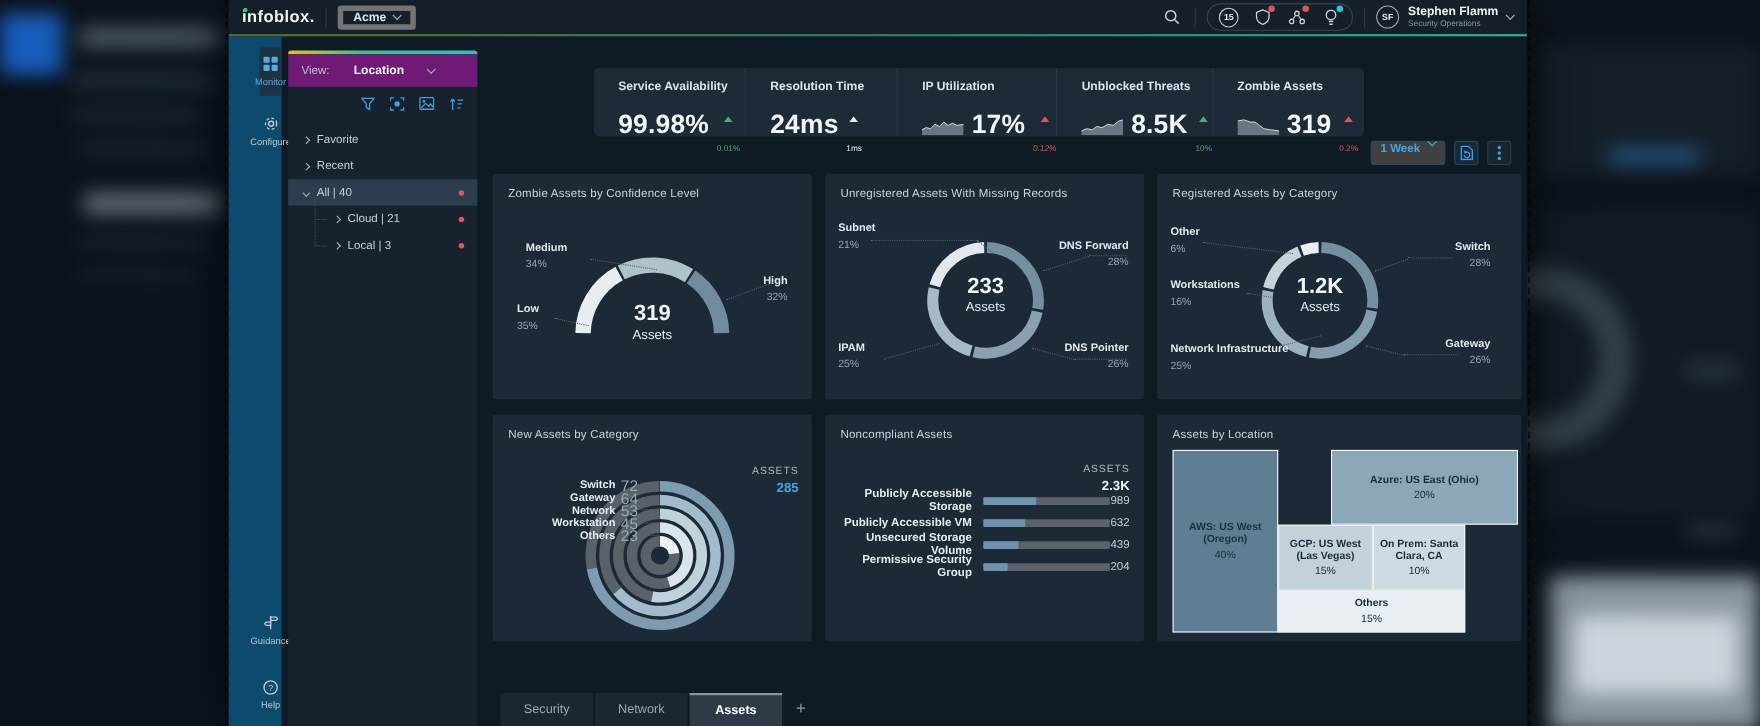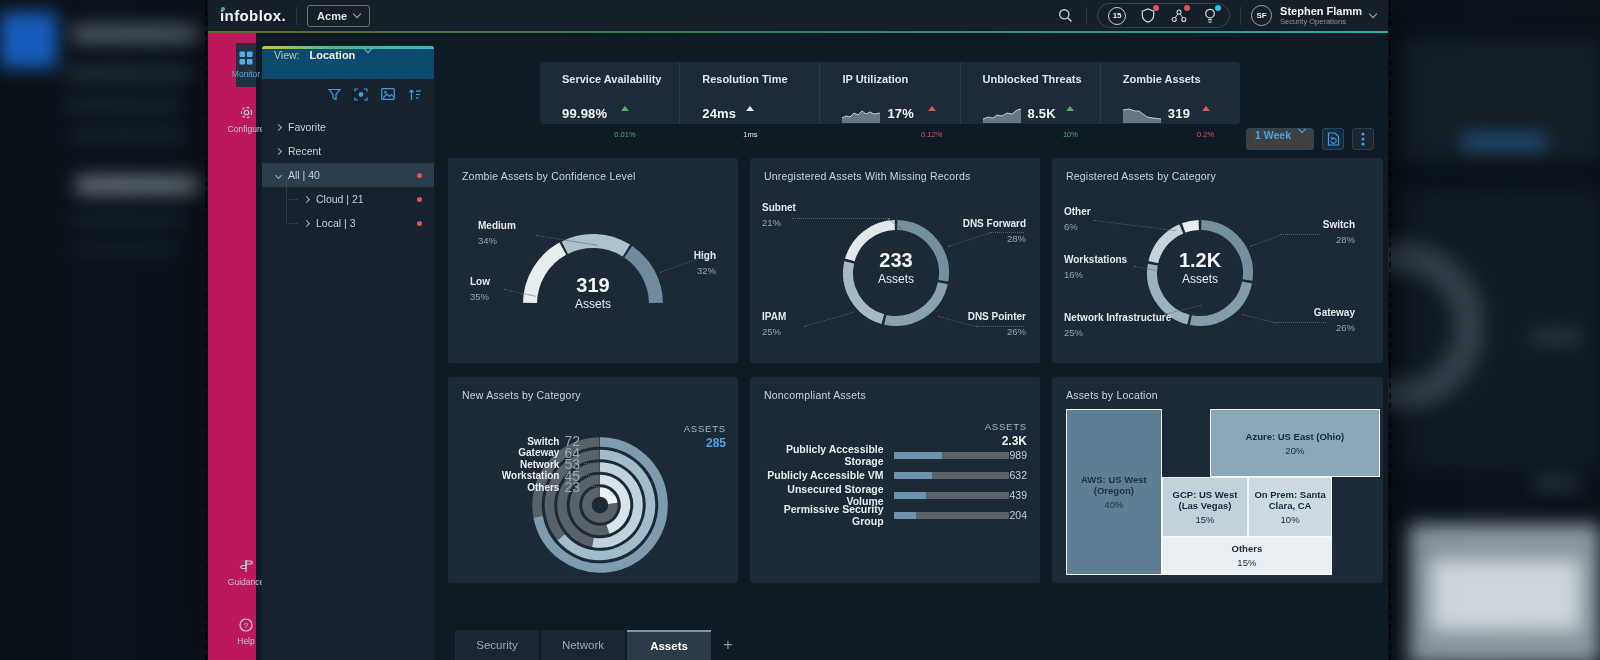--- a/index.html
+++ b/index.html
@@ -16,52 +16,52 @@
   .app::before { left:-3px; } .app::after { right:-3px; }
 
   
   .topbar { position:absolute; left:0; top:0; width:100%; height:33px; background:#141f29;
             display:flex; align-items:center; padding:0 12px; gap:10px;
             border-bottom:2px solid; border-image:linear-gradient(90deg,#5d6b24,#2c7d57 45%,#23b3a4) 1; }
   .logo { position:relative; color:#f2f5f7; font-size:15px; font-weight:bold; letter-spacing:.4px; }
   .logo .tittle { position:absolute; left:1px; top:0px; width:4px; height:4px; border-radius:50%; background:#35c48f; }
   .vdiv { width:1px; height:18px; background:#2c3945; }
   .org-box { display:flex; align-items:center; gap:7px; height:22px; padding:0 9px;
-             border:1px solid #737373; border-radius:3px; color:#dfe6ea; font-size:11px; font-weight:bold; }
+             border:5px solid #737373; border-radius:3px; color:#dfe6ea; font-size:11px; font-weight:bold; }
   .chev { width:6px; height:6px; border-right:1.5px solid #9fb0ba; border-bottom:1.5px solid #9fb0ba;
           transform:rotate(45deg); margin-top:-3px; }
   .tb-spacer { flex:1; }
   .tb-icon { width:22px; height:22px; display:flex; align-items:center; justify-content:center; }
   .pill { display:flex; align-items:center; height:25px; border:1px solid #39464f; border-radius:14px;
           padding:0 10px; gap:13px; }
   .pill .slot { position:relative; display:flex; align-items:center; justify-content:center; width:18px; height:18px; }
   .dot-badge { position:absolute; right:-2px; top:-2px; width:6px; height:6px; border-radius:50%; }
   .badge-circ { width:18px; height:18px; border:1.2px solid #c6d0d8; border-radius:50%;
                 color:#e6ecef; font-size:8px; font-weight:bold; display:flex; align-items:center; justify-content:center; }
   .user { display:flex; align-items:center; gap:8px; }
   .avatar { width:21px; height:21px; border:1.2px solid #98a6b0; border-radius:50%;
             color:#e6ecef; font-size:8px; font-weight:bold; display:flex; align-items:center; justify-content:center; }
   .user-name { color:#f0f4f6; font-size:11px; font-weight:bold; line-height:11px; }
   .user-role { color:#8b99a4; font-size:7.5px; line-height:9px; }
 
   
-  .sidebar { position:absolute; left:0; top:33px; width:48px; bottom:0; background:#be185d;
+  .sidebar { position:absolute; left:0; top:33px; width:48px; bottom:0; background:#0c4a6e;
              display:flex; flex-direction:column; align-items:stretch;padding-left:28px; }
   .side-item { display:flex; flex-direction:column; align-items:center; justify-content:center;
                gap:4px; height:44px; margin-top:10px; color:#bcc7cf; font-size:8.5px; cursor:pointer; }
   .side-item.active { background:#1e3242; color:#54ace4; }
   .side-spacer { flex:1; }
   .side-foot { margin-bottom:6px; }
 
   
   .panel { position:absolute; left:54px; top:46px; width:172px; bottom:0; background:#16232f; }
   .panel-accent { position:absolute; left:0; top:0; width:100%; height:3px; border-radius:3px 3px 0 0;
                   background:linear-gradient(90deg,#d9c22e,#3cc08b 40%,#2bbfc0); }
-  .panel-head { height:30px; margin-top:3px; background:#0c4a6e; display:flex; align-items:flex-start;
-                padding:0 12px; gap:10px; }
+  .panel-head { height:30px; margin-top:3px; background:#701a75; display:flex; align-items:center;
+                padding:0 12px; gap:22px; }
   .panel-head .vlabel { color:#b9c5cd; font-size:10.5px; }
   .panel-head .vvalue { color:#f0f4f6; font-size:11px; font-weight:bold; }
   .panel-tools { height:30px; display:flex; align-items:center; justify-content:flex-end; gap:13px; padding:0 12px; }
   .tree { padding-top:6px; }
   .tree-row { position:relative; height:24px; display:flex; align-items:center; gap:7px;
               padding-left:14px; color:#c6d0d7; font-size:10.5px; cursor:pointer; }
   .tree-row.sel { background:#2c3e4d; }
   .tree-row.child { padding-left:42px; }
   .tree-row.child::before { content:""; position:absolute; left:24px; top:-10px; height:22px; width:10px;
               border-left:1px dotted #3e4e5b; border-bottom:1px dotted #3e4e5b; }
@@ -70,21 +70,21 @@
   .tchev.down { transform:rotate(45deg); }
   .rdot { position:absolute; right:12px; width:5px; height:5px; border-radius:50%; background:#e0535a; }
 
   
   .kpis { position:absolute; left:332px; top:62px; width:700px; height:62px; background:#1d2b38;
           border-radius:4px; display:flex; }
   .kpi { flex:1; padding:11px 0 0 22px; border-left:1px solid #2b3946; }
   .kpi:first-child { border-left:none; }
   .kpi-label { color:#dce4ea; font-size:11px; font-weight:bold; }
   .kpi-row { display:flex; align-items:center; gap:7px; margin-top:3px; }
-  .kpi-val { color:#f2f6f8; font-size:13px; font-weight:bold; letter-spacing:.2px; }
+  .kpi-val { color:#f2f6f8; font-size:24px; font-weight:bold; letter-spacing:.2px; }
   .kpi-delta { display:flex; flex-direction:column; align-items:center; line-height:8px; margin-top:-2px; }
   .tri { width:0; height:0; border-left:4px solid transparent; border-right:4px solid transparent; border-bottom:5px solid; }
   .kpi-delta span { font-size:7.5px; margin-top:20px; }
 
   
   .controls { position:absolute; right:14px; top:128px; display:flex; gap:8px; align-items:center; }
   .range-box { display:flex; gap:8px; height:22px; padding:0 8px;
                border:1px solid #27485f; border-radius:3px; background:#404040; cursor:pointer; }
   .range-box span { font-size:10.5px; font-weight:bold; }
   .sq-btn { width:22px; height:22px; border:1px solid #27485f; border-radius:3px; background:#18293a;

